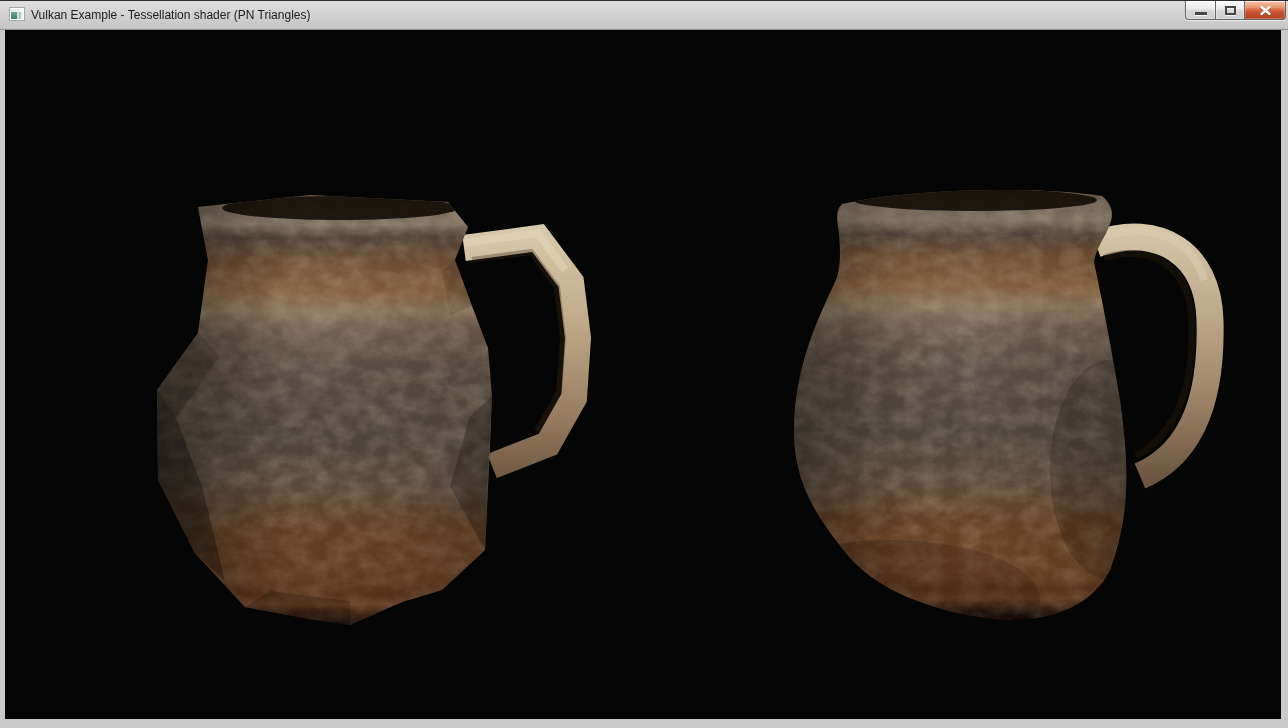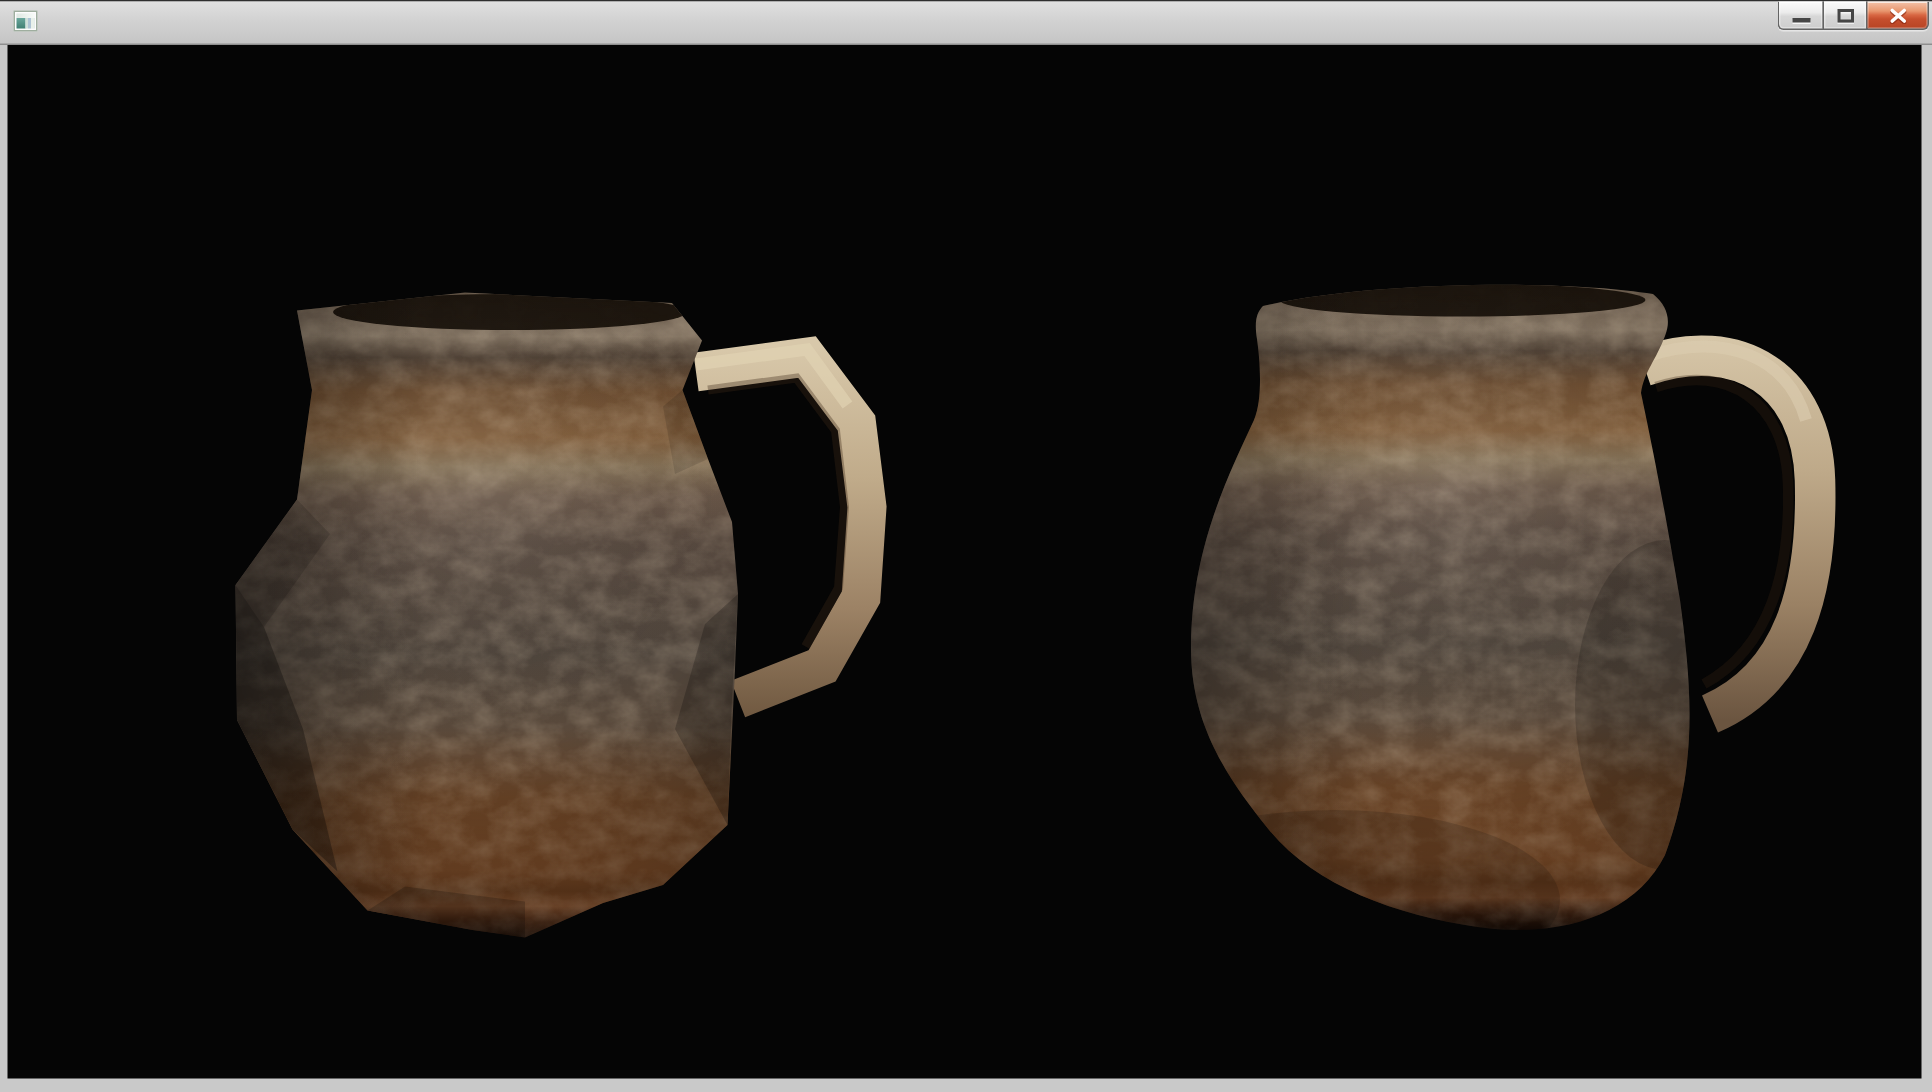--- a/index.html
+++ b/index.html
@@ -66,20 +66,21 @@
 <body>
 
 <div class="window">
 
   <div class="titlebar">
     <div class="app-icon">
       <div class="ic-top"></div>
       <div class="ic-left"></div>
       <div class="ic-right"></div>
     </div>
+    <div class="title-text">Vulkan Example - Tessellation shader (PN Triangles)</div>
 
     <div class="win-buttons">
       <div class="win-btn btn-min" title="Minimize">
         <div class="glyph-min"></div>
       </div>
       <div class="win-btn btn-max" title="Maximize">
         <div class="glyph-max"></div>
       </div>
       <div class="win-btn btn-close" title="Close">
         <svg width="13" height="11" viewBox="0 0 13 11">

